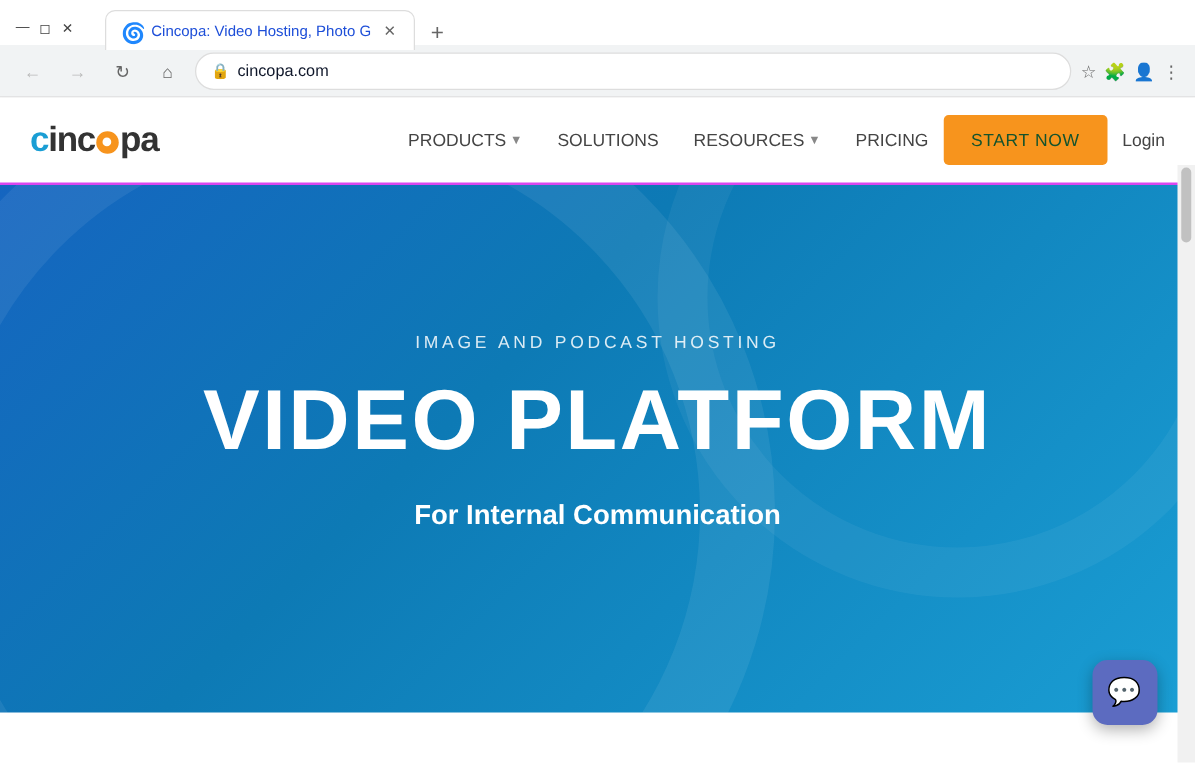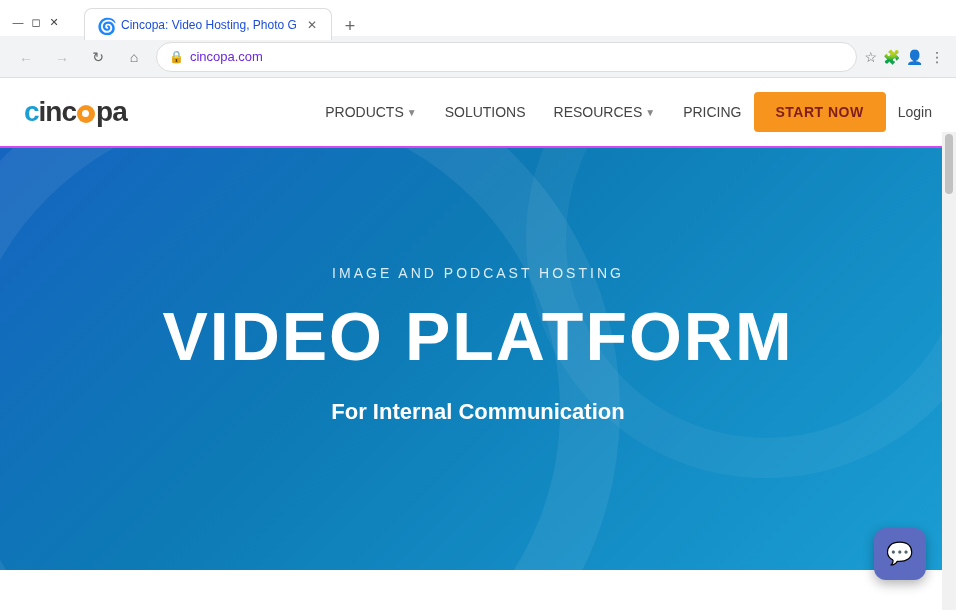--- a/index.html
+++ b/index.html
@@ -11,37 +11,37 @@
     .tab-active { background: #fff; border: 1px solid #ddd; border-bottom: none; border-radius: 8px 8px 0 0; padding: 0 12px; display: flex; align-items: center; gap: 8px; height: 32px; min-width: 200px; }
     .tab-favicon { width: 16px; height: 16px; }
     .tab-label { font-size: 12px; color: #1d4ed8; flex: 1; overflow: hidden; text-overflow: ellipsis; white-space: nowrap; }
     .tab-close { font-size: 12px; color: #666; cursor: pointer; padding: 2px; }
     .tab-new { width: 28px; height: 28px; display: flex; align-items: center; justify-content: center; font-size: 18px; color: #666; cursor: pointer; margin-left: 4px; }
     .address-bar-row { background: #f1f3f4; padding: 6px 12px; display: flex; align-items: center; gap: 8px; height: 42px; border-bottom: 1px solid #e0e0e0; }
     .nav-btn { width: 28px; height: 28px; border-radius: 50%; border: none; background: none; cursor: pointer; display: flex; align-items: center; justify-content: center; color: #666; font-size: 14px; }
     .nav-btn.disabled { color: #bbb; cursor: default; }
     .address-bar { flex: 1; display: flex; align-items: center; background: #fff; border: 1px solid #ddd; border-radius: 20px; padding: 4px 12px; gap: 6px; height: 30px; }
     .lock-icon { font-size: 12px; color: #555; }
-    .address-text { font-size: 13px; color: #6d28d9; flex: 1; }
+    .address-text { font-size: 13px; color: #0f172a; flex: 1; }
     .addr-right { display: flex; gap: 6px; align-items: center; }
     .addr-icon { font-size: 14px; color: #666; cursor: pointer; }
 
     
     .website { height: 450px; }
 
     
     .navbar { background: #fff; display: flex; align-items: center; padding: 0 24px; height: 70px; border-bottom: 2px solid #d946ef; box-shadow: 0 1px 3px rgba(0,0,0,0.05); }
     .logo { display: flex; align-items: center; margin-right: 40px; }
     .logo-text { font-size: 28px; font-weight: bold; color: #333; letter-spacing: -1px; }
     .logo-c { color: #1a9ed4; }
     .nav-links { display: flex; align-items: center; gap: 4px; flex: 1; justify-content: flex-end; }
     .nav-item { padding: 8px 12px; font-size: 14px; color: #444; cursor: pointer; display: flex; align-items: center; gap: 3px; font-weight: 500; text-decoration: none; }
     .nav-arrow { font-size: 10px; color: #888; }
     .nav-right { display: flex; align-items: center; gap: 12px; }
-    .btn-start { background: #f7941d; color: #7f1d1d; border: none; padding: 12px 22px; border-radius: 4px; font-size: 14px; font-weight: bold; cursor: pointer; letter-spacing: 0.5px; }
+    .btn-start { background: #f7941d; color: #14532d; border: none; padding: 12px 22px; border-radius: 4px; font-size: 14px; font-weight: normal; cursor: pointer; letter-spacing: 0.5px; }
     .btn-login { background: none; border: none; font-size: 14px; color: #444; cursor: pointer; font-weight: 500; }
 
     
     .hero { background: linear-gradient(135deg, #1565c0 0%, #0d7ab5 40%, #1a9ed4 100%); height: 422px; display: flex; flex-direction: column; align-items: center; justify-content: center; position: relative; overflow: hidden; }
     .hero::before {
       content: '';
       position: absolute;
       width: 600px; height: 600px;
       border: 60px solid rgba(255,255,255,0.07);
       border-radius: 50%;

